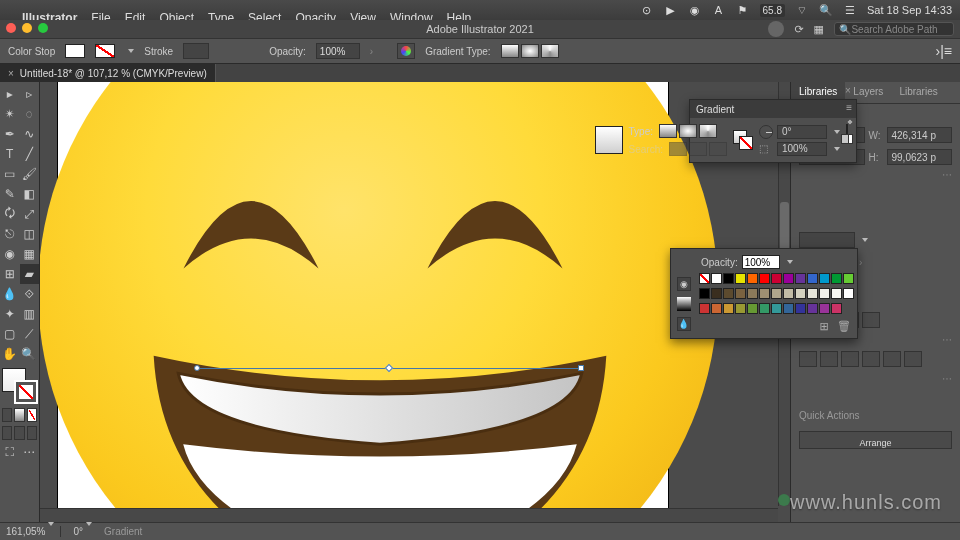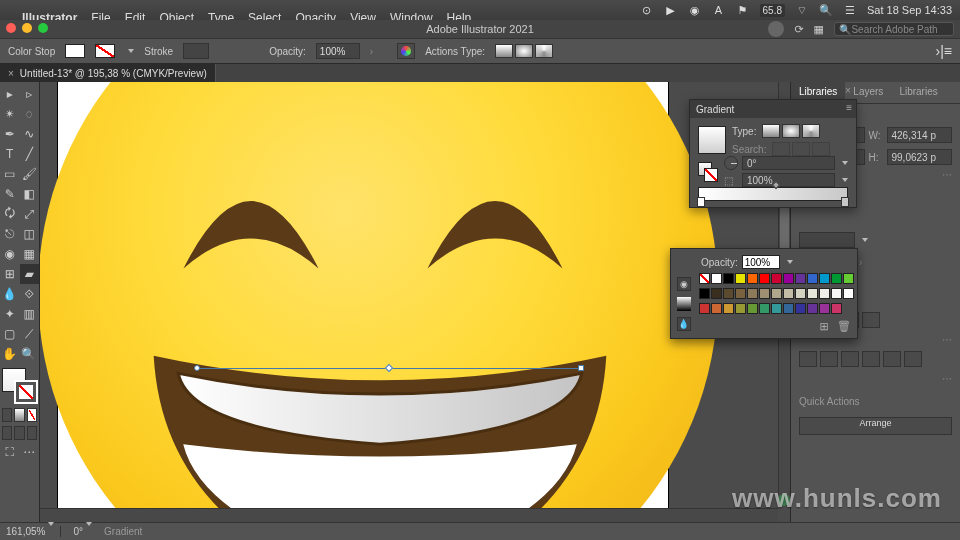--- a/index.html
+++ b/index.html
@@ -73,31 +73,31 @@
 .rightcol{ width:170px; background:#535353; border-left:1px solid #2a2a2a; display:flex; flex-direction:column; font-size:10px;}
 .paneltabs{ height:22px; display:flex; border-bottom:1px solid #333;}
 .ptab{ padding:4px 8px; color:#aaa;}
 .ptab.active{ color:#fff; background:#434343;}
 .panelbody{ padding:6px 8px; color:#ccc; display:flex; flex-direction:column; gap:6px;}
 .proprow{ display:flex; gap:4px; align-items:center;}
 .lblx{ width:14px; color:#aaa;}
 .valfield{ flex:1; height:16px; background:#444; border:1px solid #333; display:flex; align-items:center; padding:0 4px; font-size:10px;}
 .alignrow{ display:flex; gap:3px;}
 .alignbtn{ width:18px; height:16px; background:#4a4a4a; border:1px solid #333;}
-.sect-title{ color:#999; font-size:10px; margin-top:6px;}
+.sect-title{ color:#999; font-size:10px; margin-top:20px;}
 .qabtns{ display:flex; gap:6px;}
 .qabtn{ flex:1; height:18px; background:#4a4a4a; border:1px solid #333; display:flex; align-items:center; justify-content:center; color:#ddd; font-size:9px;}
-.qawide{ width:100%; height:18px; background:#4a4a4a; border:1px solid #333; display:flex; align-items:flex-start; justify-content:center; color:#ddd; font-size:9px; margin-top:4px;}
+.qawide{ width:100%; height:18px; background:#4a4a4a; border:1px solid #333; display:flex; align-items:flex-end; justify-content:center; color:#ddd; font-size:9px; margin-top:4px;}
 
 
 .gradpanel{ position:absolute; left:689px; top:99px; width:168px; background:#4e4e4e; border:1px solid #2a2a2a; box-shadow:0 4px 10px rgba(0,0,0,.4);}
 .gradpanel .hdr{ height:18px; background:#3b3b3b; display:flex; align-items:center; padding:0 6px; color:#ddd; font-size:10px; position:relative;}
 .gradpanel .hdr .px{ position:absolute; right:4px; top:2px; color:#aaa; font-size:10px;}
 .xbtn{ position:absolute; right:2px; top:-16px; width:12px; height:12px; color:#999; font-size:10px; display:flex; align-items:center; justify-content:center;}
-.gpbody{ padding:6px 8px; display:flex; flex-direction:column; font-size:10px;justify-content:flex-end;}
+.gpbody{ padding:6px 8px; display:flex; flex-direction:row; gap:6px; font-size:10px;justify-content:flex-end;}
 .gprow{ display:flex; align-items:center; gap:6px;}
 .gradprev{ width:28px; height:28px; background:linear-gradient(#fff,#cfcfcf); border:1px solid #222;}
 .gtypes{ display:flex; gap:2px;}
 .gtype{ width:18px; height:14px; border:1px solid #333; background:#4a4a4a;}
 .gtype.a{ background:linear-gradient(#fff,#888);}
 .gtype.b{ background:radial-gradient(#fff,#888);}
 .gtype.c{ background:conic-gradient(#fff,#888,#fff);}
 .fs-mini{ width:20px; height:20px; position:relative;}
 .fs-mini .f{position:absolute;left:0;top:0;width:14px;height:14px;background:linear-gradient(#fff,#ccc);border:1px solid #222;}
 .fs-mini .snone{position:absolute;right:0;bottom:0;width:14px;height:14px;background:#fff;border:1px solid #222;}
@@ -123,21 +123,21 @@
 .swside .si{ width:14px; height:14px; border:1px solid #333; background:#444; display:flex;align-items:center;justify-content:center;color:#ccc;font-size:9px;}
 .swfoot{ display:flex; justify-content:flex-end; gap:6px; margin-top:6px;}
 .swfoot .fi{ width:14px; height:12px; color:#aaa; display:flex; align-items:center; justify-content:center;}
 
 
 .statusbar{ position:absolute; bottom:0; left:0; right:0; height:18px; background:#535353; border-top:1px solid #333; display:flex; align-items:center; font-size:10px; padding:0 6px; gap:12px; color:#ccc;}
 .statusbar .zoom{ border-right:1px solid #333; padding-right:6px;}
 .statusbar .mid{ flex:1; text-align:left; color:#999;}
 
 
-.wmark{ position:absolute; right:18px; bottom:26px; font-size:26px; color:rgba(255,255,255,0.55); font-weight:700; letter-spacing:1px; text-shadow:0 1px 2px rgba(0,0,0,.4);}
+.wmark{ position:absolute; right:18px; bottom:26px; font-size:20px; color:rgba(255,255,255,0.55); font-weight:400; letter-spacing:1px; text-shadow:0 1px 2px rgba(0,0,0,.4);}
 </style>
 </head>
 <body>
 
 <div class="macbar">
   <span class="apple"></span>
   <span class="mnu" style="font-weight:600">Illustrator</span>
   <span class="mnu">File</span>
   <span class="mnu">Edit</span>
   <span class="mnu">Object</span>
@@ -190,34 +190,34 @@
   <span style="width:40px;"></span>
   <span>Opacity:</span>
   <div class="numfield">
       <span>100%</span>
     </div>
   <span style="color:#888;">›</span>
   <span style="width:4px;"></span>
   <div class="iconbtn">
       <span style="width:10px;height:10px;border-radius:50%;background:conic-gradient(#f44,#4f4,#44f,#f44);"></span>
     </div>
-  <span>Actions Type:</span>
+  <span>Gradient Type:</span>
   <div class="gtypes">
     <div class="gtype a"></div>
     <div class="gtype b"></div>
     <div class="gtype c"></div>
   </div>
   <span style="flex:1;"></span>
   <span style="color:#ddd;font-size:14px;">›|≡</span>
 </div>
 
 <div class="tabstrip">
   <div class="doctab">
     <span class="x">×</span>
-    <span>Untitled-13* @ 195,38 % (CMYK/Preview)</span>
+    <span>Untitled-18* @ 107,12 % (CMYK/Preview)</span>
   </div>
 </div>
 
 <div class="main">
 
   <div class="toolbox">
     <div class="toolrow">
         <div class="tool">▸</div>
         <div class="tool">▹</div>
       </div>

